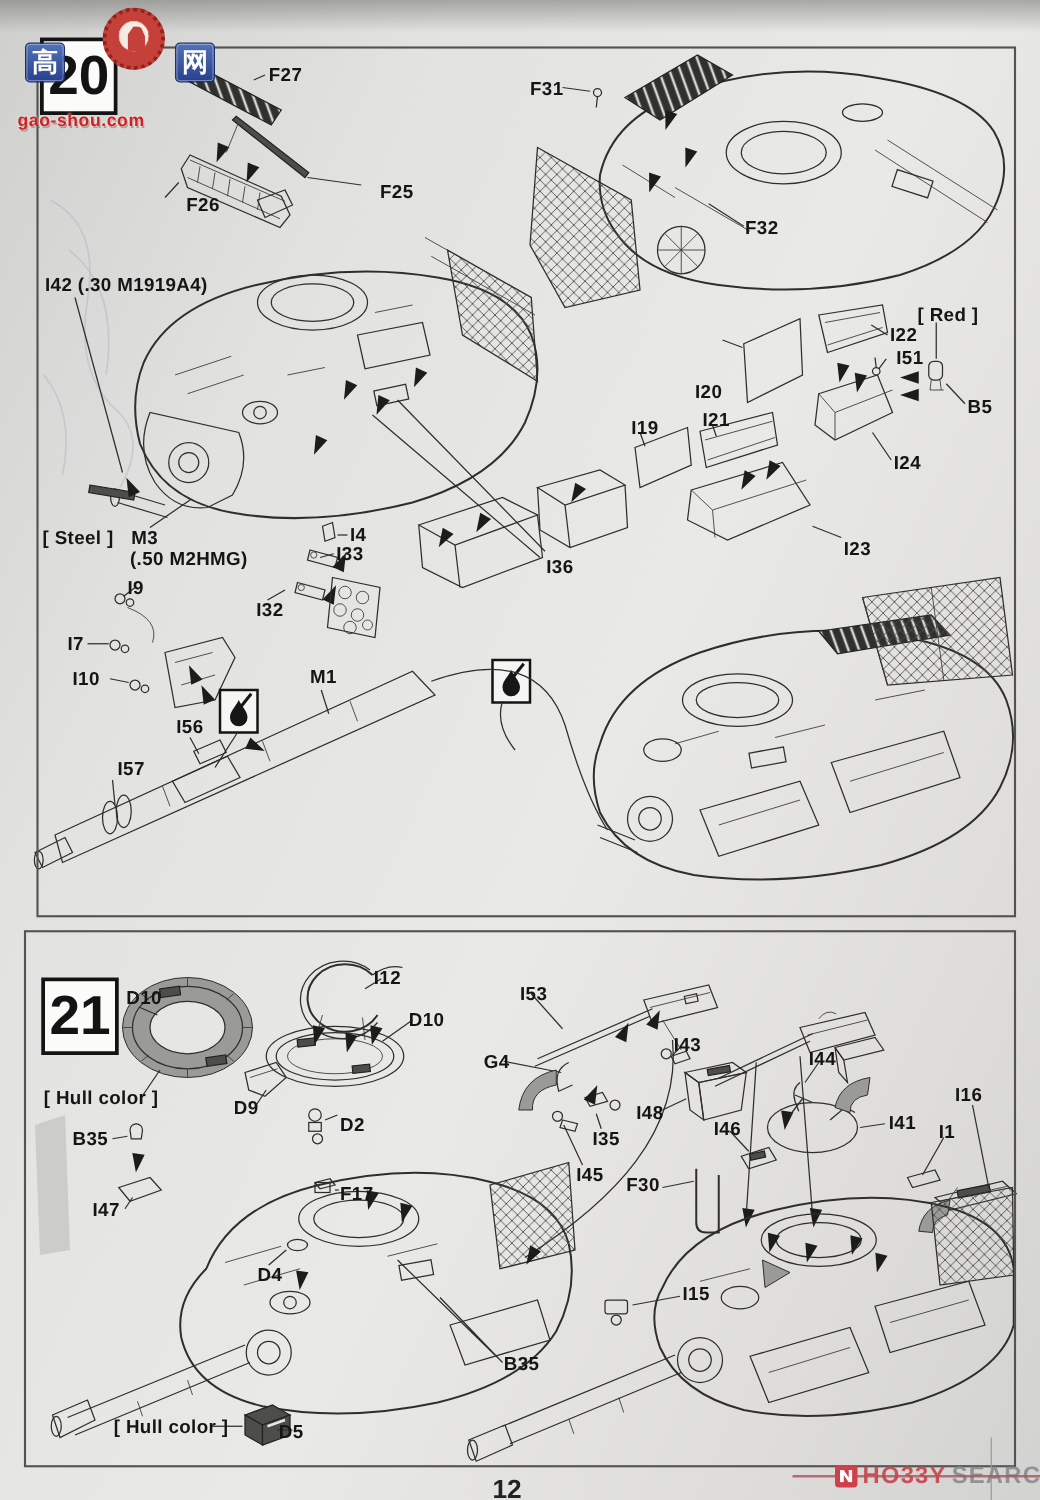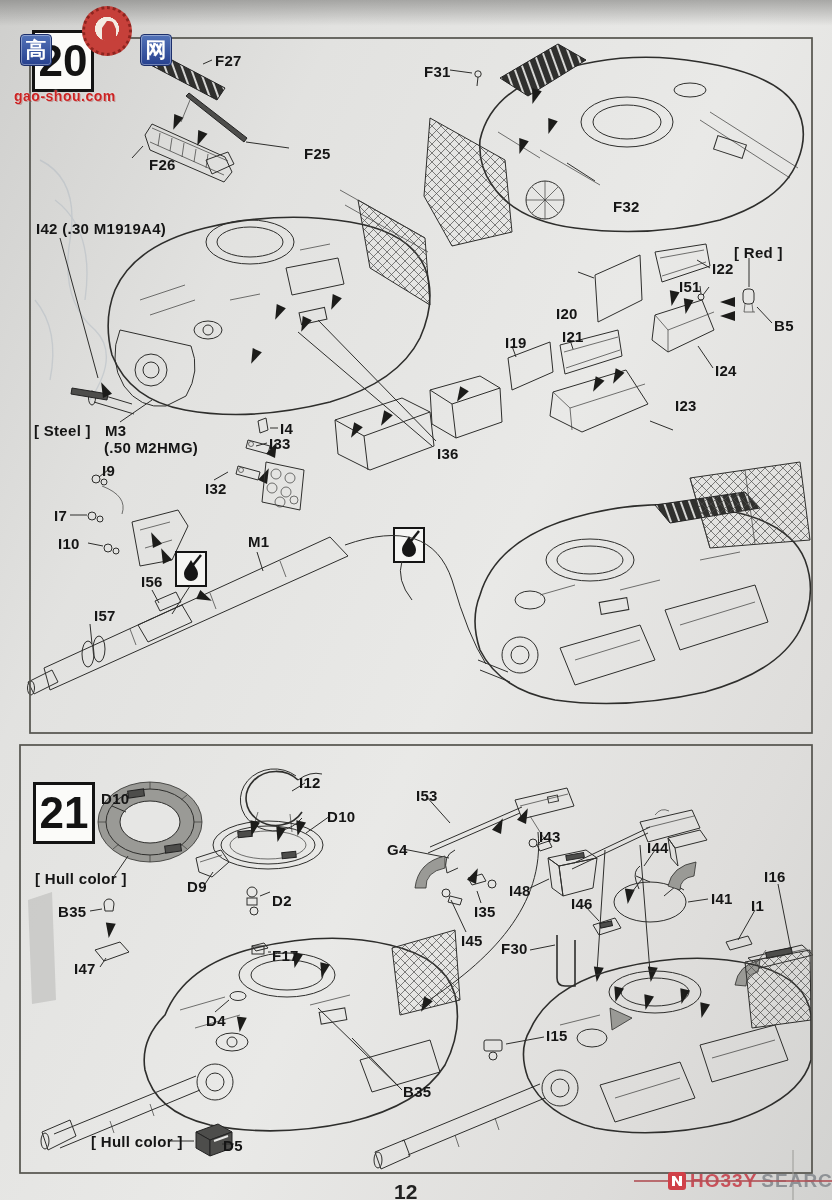--- a/index.html
+++ b/index.html
@@ -425,30 +425,30 @@
     <span>20</span>
   </div>
   <div class="stepbox" style="left:33px;top:782px;">
     <span>21</span>
   </div>
 
   <div class="lbl" style="left:215px;top:53px;">F27</div>
   <div class="lbl" style="left:110px;top:157px;margin-left:39px;">F26</div>
   <div class="lbl" style="left:292px;top:146px;margin-left:12px;">F25</div>
   <div class="lbl" style="left:424px;top:64px;">F31</div>
-  <div class="lbl" style="left:613px;top:175px;margin-top:24px;">F32</div>
+  <div class="lbl" style="left:596px;top:175px;">F32</div>
   <div class="lbl" style="left:734px;top:245px;">[ Red ]</div>
   <div class="lbl" style="left:556px;top:266px;margin-top:40px;">I20</div>
   <div class="lbl" style="left:712px;top:261px;">I22</div>
-  <div class="lbl" style="left:679px;top:279px;text-align:center;">I51</div>
+  <div class="lbl" style="left:717px;top:279px;text-align:center;">I51</div>
   <div class="lbl" style="left:774px;top:318px;">B5</div>
   <div class="lbl" style="left:505px;top:335px;">I19</div>
   <div class="lbl" style="left:562px;top:329px;">I21</div>
   <div class="lbl" style="left:715px;top:363px;">I24</div>
-  <div class="lbl" style="left:675px;top:398px;">I23</div>
+  <div class="lbl" style="left:675px;top:432px;">I23</div>
   <div class="lbl" style="left:437px;top:446px;">I36</div>
   <div class="lbl" style="left:36px;top:221px;">I42 (.30 M1919A4)</div>
   <div class="lbl" style="left:34px;top:423px;">[ Steel ]</div>
   <div class="lbl" style="left:105px;top:423px;">M3</div>
   <div class="lbl" style="left:104px;top:440px;">(.50 M2HMG)</div>
   <div class="lbl" style="left:280px;top:421px;">I4</div>
   <div class="lbl" style="left:269px;top:436px;">I33</div>
   <div class="lbl" style="left:205px;top:481px;">I32</div>
   <div class="lbl" style="left:102px;top:463px;">I9</div>
   <div class="lbl" style="left:54px;top:508px;">I7</div>

